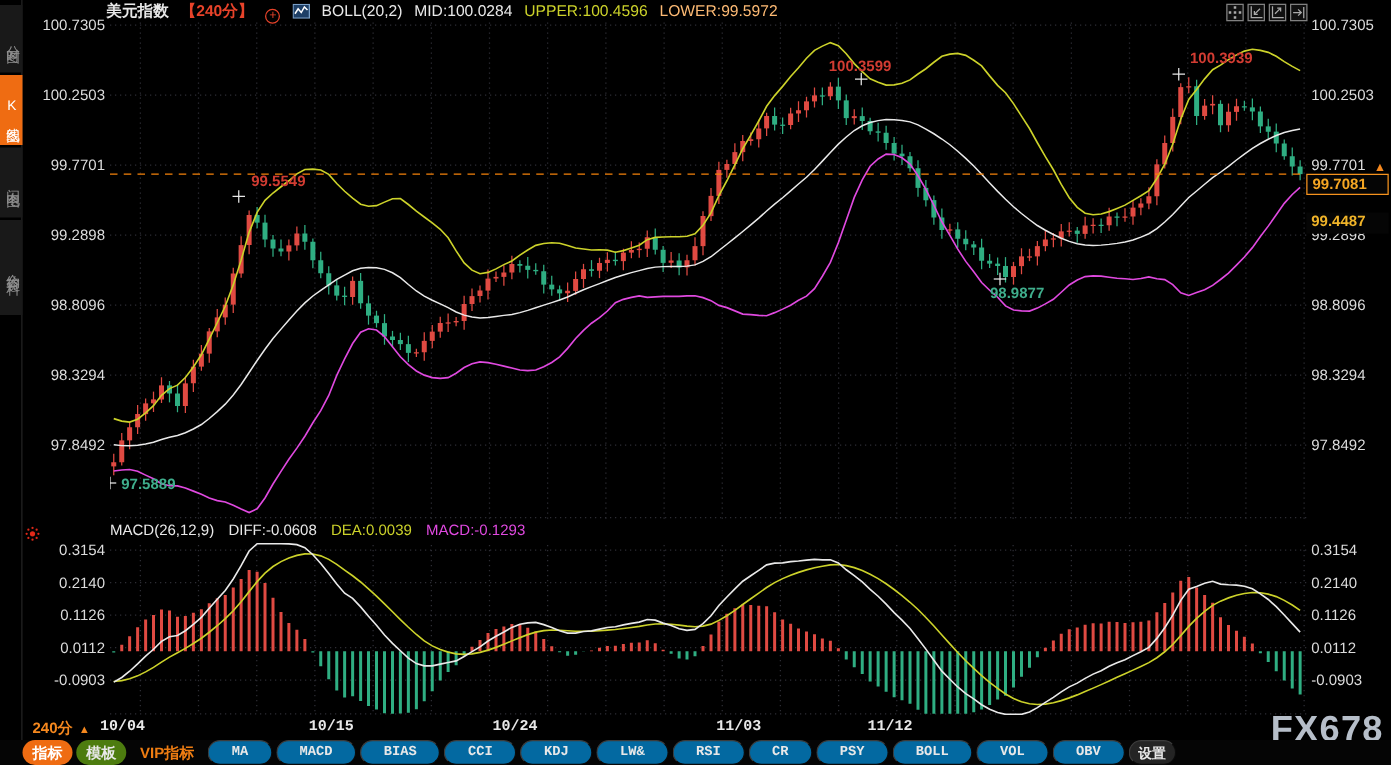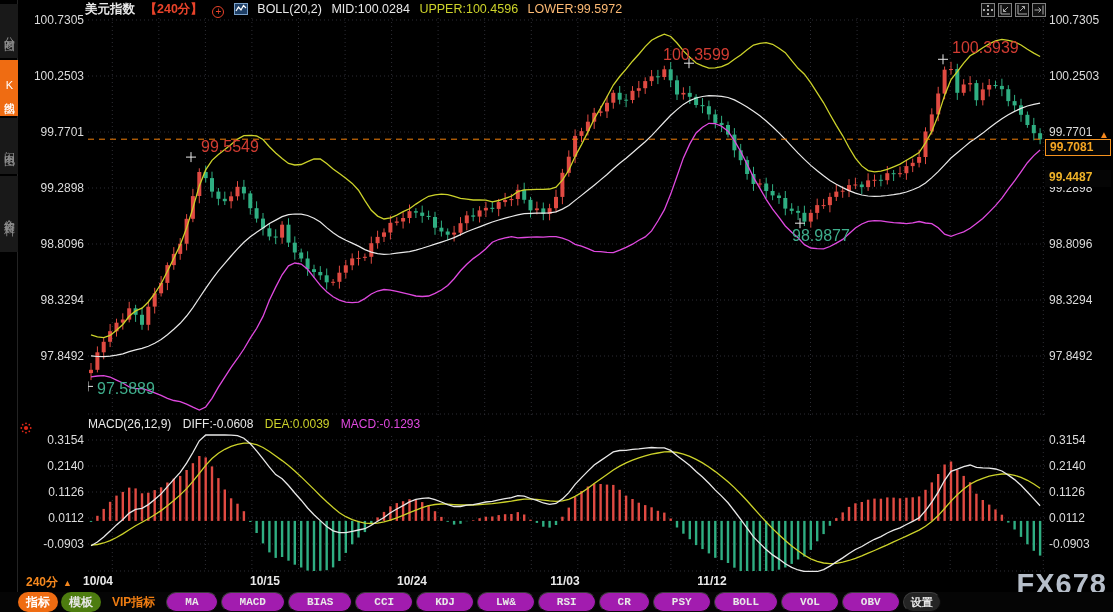--- a/index.html
+++ b/index.html
@@ -34,52 +34,52 @@
                 line-height:14px; z-index:2; }
   .al-left  { left:18px; width:66px; text-align:right; }
   .al-right { left:1049px; width:62px; text-align:left; }
   
   .price-box { position:absolute; left:1045px; width:66px; height:17px; line-height:15px;
                font-size:12px; font-weight:bold; padding-left:4px; z-index:5; background:#050505; }
   #price-box-current { top:139px; border:1px solid #f5921e; color:#f5a623; }
   #price-box-secondary { top:170px; color:#f0b429; }
   #axis-up-arrow { position:absolute; left:1099px; top:129px; color:#f5881e; font-size:10px; z-index:6; }
   
-  .anno { position:absolute; font-size:16px; font-weight:normal; z-index:2; white-space:nowrap;text-align:center; }
+  .anno { position:absolute; font-size:12px; font-weight:bold; z-index:2; white-space:nowrap;text-align:center; }
   .anno.red { color:#d23c32; }
   .anno.green { color:#3fae8c; }
   
   #macd-header { position:absolute; left:88px; top:416px; height:16px; line-height:16px;
                  font-size:12px; color:#e8e8e8; white-space:nowrap; z-index:4; }
   #macd-header span { margin-right:8px;margin-top:20px; }
   .m-dea { color:#ccd22a; }
   .m-macd { color:#e049e0; }
   #sun-icon { position:absolute; left:20px; top:420px; z-index:4; }
   
   #date-row { position:absolute; left:0; top:572px; width:918px; height:19px; z-index:3; }
   .date-tick { position:absolute; top:2px; width:48px; text-align:center; font-size:12px;
-               font-weight:bold; color:#e8e8e8; z-index:2; }
+               font-weight:bold; color:#e8e8e8; z-index:2;font-family:Liberation Mono, monospace; }
   #period-label { position:absolute; left:26px; top:2px; color:#f5881e; font-size:12px;
                   font-weight:bold; z-index:2; cursor:pointer; }
   #period-label .tri { font-size:9px; margin-left:5px; }
   #time-tooltip { position:absolute; left:279px; top:0px; height:19px; line-height:19px;
                   background:#0a0a0a; color:#f08919; font-size:11.5px; font-weight:bold;
                   padding:0 5px; z-index:6; white-space:nowrap; }
   #watermark { position:absolute; right:6px; top:568px; font-size:29px; font-weight:bold;
                color:#b6bec9; letter-spacing:1px; z-index:4; }
   
   #toolbar { position:absolute; left:0; top:592px; width:1113px; height:20px;
              background:#050505; display:flex; align-items:stretch; padding-left:18px;
              gap:3px; z-index:5; }
   .tb { font-size:12px; font-weight:bold; color:#e8e8e8; padding:0 8px; display:flex;
         align-items:center; cursor:pointer;border-radius:10px; }
   .tb.active { background:#ef6c12; color:#fff; }
   .tb.plain { background:#4d7c0f; }
   .tb.vip { color:#ef7d12; }
-  .tb.tile { background:#a21caf; border:1px solid #3c3c3c; border-right-color:#0a0a0a;
+  .tb.tile { background:#0369a1; border:1px solid #3c3c3c; border-right-color:#0a0a0a;
              border-bottom-color:#0a0a0a; font-family:"Liberation Mono",monospace;
              font-size:11px; padding:0 18px; }
   .tb.tilecn { background:#242424; border:1px solid #3c3c3c; border-right-color:#0a0a0a;
                border-bottom-color:#0a0a0a; font-size:11px; padding:0 7px; }
   .grid { stroke:#2d2d34; stroke-width:1; stroke-dasharray:1 3; }
 </style>
 </head>
 <body>
 
 <svg id="chart-svg" width="1113" height="612">
@@ -736,21 +736,21 @@
         <circle cx="2.7" cy="9.3" r="0.9"></circle>
         <circle cx="9.3" cy="9.3" r="0.9"></circle>
       </g>
     </svg></div>
 
 <div id="date-row">
   <div id="period-label"><span>240分</span><span class="tri">▲</span></div>
 <div class="date-tick" style="left: 74px;">10/04</div>
     <div class="date-tick" style="left: 241px;">10/15</div>
     <div class="date-tick" style="left: 388px;">10/24</div>
-    <div class="date-tick" style="left: 541px;">11/03</div>
+    <div class="date-tick" style="left: 567px;">11/03</div>
     <div class="date-tick" style="left: 688px;">11/12</div>
     <div class="date-tick" style="left: 821px; margin-top: 40px;">11/21</div>
   </div>
 
 <div id="watermark">FX678</div>
 
 <div id="toolbar">
     <div class="tb active">指标</div>
     <div class="tb plain">模板</div>
     <div class="tb vip">VIP指标</div>

